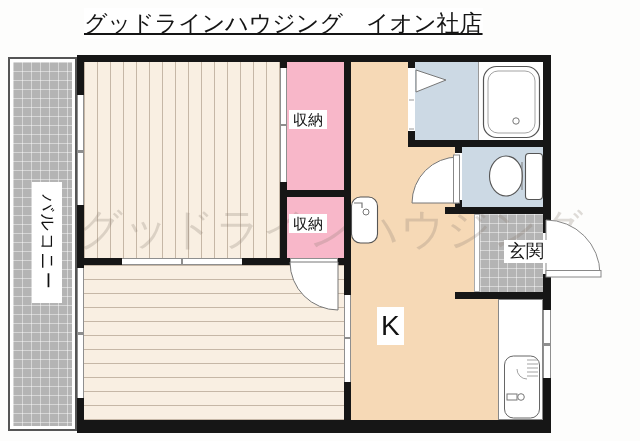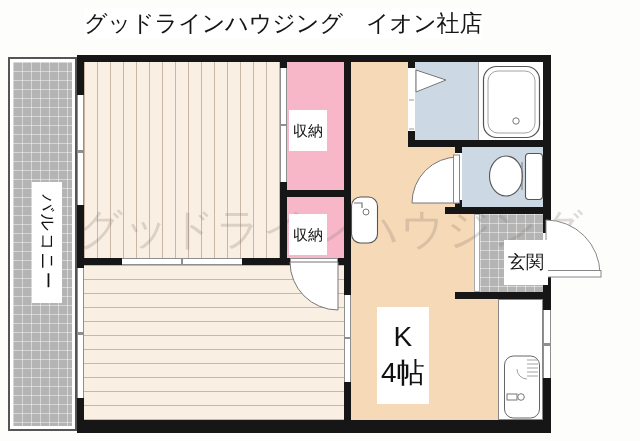--- a/index.html
+++ b/index.html
@@ -34,23 +34,23 @@
   .wall{position:absolute;background:#161616;z-index:3;}
   
   .opening{position:absolute;background:#fff;z-index:4;box-sizing:border-box;}
   .win-v{border-left:1px solid #8f8f8f;border-right:1px solid #8f8f8f;}
   .win-h{border-top:1px solid #8f8f8f;border-bottom:1px solid #8f8f8f;}
   .tick{position:absolute;background:#8f8f8f;z-index:4;}
   
   .fixtures{position:absolute;left:0;top:0;z-index:5;pointer-events:none;}
   
   .lbl{position:absolute;z-index:6;background:#fff;color:#111;text-align:center;
-       line-height:1.15;padding:12px 4px;white-space:nowrap;}
+       line-height:1.15;padding:1px 4px;white-space:nowrap;}
   .title{position:absolute;left:84px;top:8px;font-size:23px;color:#151515;z-index:6;
-         background:#fff;white-space:nowrap;}
+         background:#fff;white-space:nowrap;text-decoration:underline;}
   .lbl-w45{left:106px;top:141px;font-size:27px;}
   .lbl-w5{left:163px;top:325px;font-size:27px;}
   .lbl-k{left:377px;top:307px;font-size:28px;line-height:1.3;}
   .lbl-small{font-size:15px;}
   .lbl-c1{left:289px;top:110px;}
   .lbl-c2{left:289px;top:214px;}
   .lbl-genkan{left:487px;top:240px;font-size:18px;margin-left:17px;}
   .balcony-label{position:absolute;left:32px;top:182px;width:30px;height:121px;background:#fff;z-index:6;}
   .balcony-label span{position:absolute;left:0;top:0;width:121px;height:30px;line-height:30px;
     font-size:17px;letter-spacing:2px;text-align:center;color:#111;
@@ -155,21 +155,20 @@
       <rect x="504.5" y="356" width="35" height="62" rx="9" fill="#fff" stroke="#666" stroke-width="1"></rect>
       <path d="M527,360 h11 M527,364 h11 M527,368 h11 M527,372 h11 M527,376 h11" stroke="#999" stroke-width="0.9"></path>
       <path d="M527,379 a10,10 0 0 1 -10,-10" fill="none" stroke="#999" stroke-width="0.9"></path>
       <rect x="507" y="394" width="10" height="6" fill="#fff" stroke="#777" stroke-width="1"></rect>
       <circle cx="521" cy="397" r="3.3" fill="#fff" stroke="#777" stroke-width="1"></circle>
     </g>
   </svg>
 
   <div class="lbl lbl-k">
     <div>K</div>
-    <div>4帖</div>
   </div>
   <div class="lbl lbl-small lbl-c1">収納</div>
   <div class="lbl lbl-small lbl-c2">収納</div>
   <div class="lbl lbl-genkan">玄関</div>
   <div class="balcony-label">
     <span>バルコニー</span>
   </div>
 
 </div>
 

